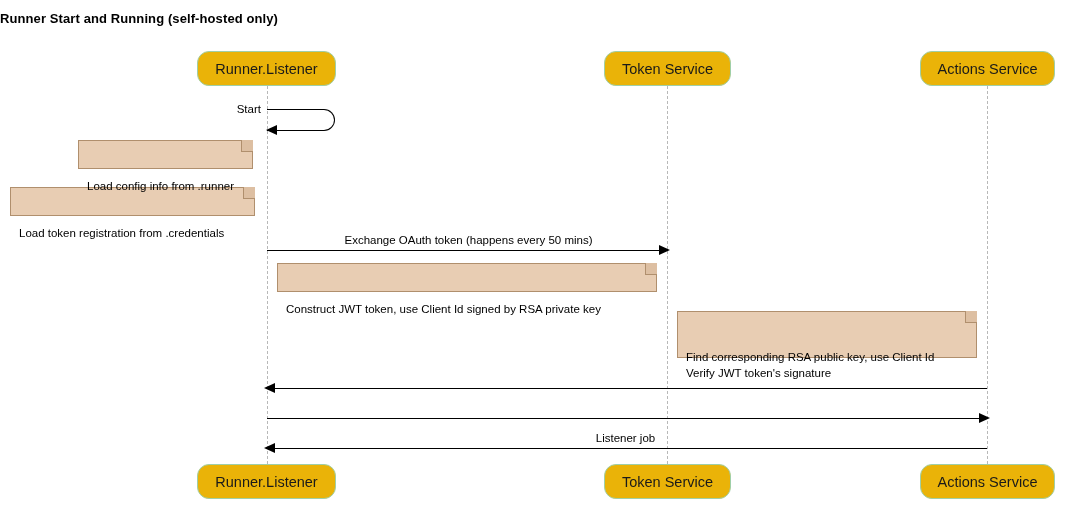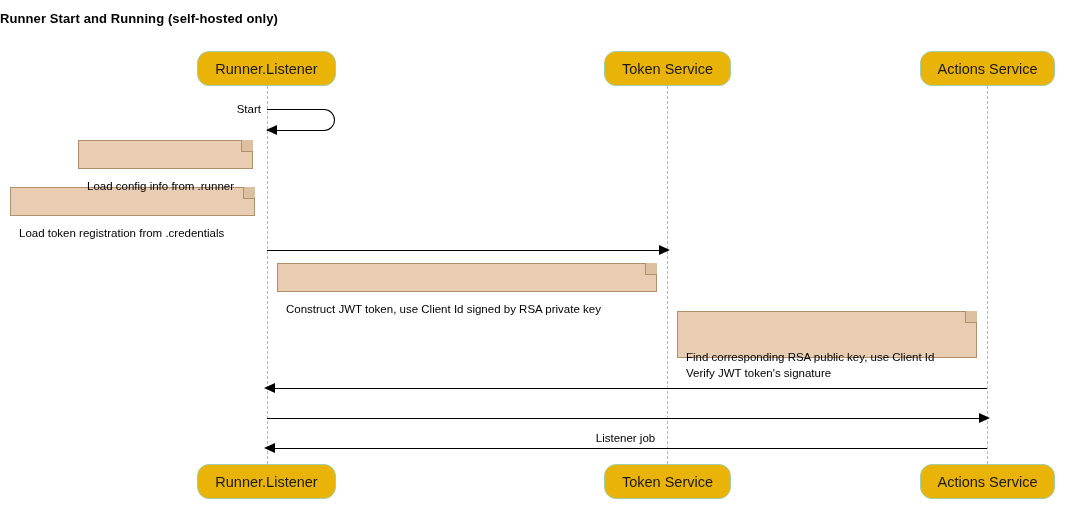--- a/index.html
+++ b/index.html
@@ -164,20 +164,21 @@
   <div class="note" style="left:10px; top:187px; width:245px; height:29px;">
     <span class="fold"></span>
     <span>Load token registration from .credentials</span>
   </div>
 
   <div class="note" style="left:78px; top:140px; width:175px; height:29px;">
     <span class="fold"></span>
     <span>Load config info from .runner</span>
   </div>
 
+  <div class="msg-label" style="left:267px; top:234px; width:403px;">Exchange OAuth token (happens every 50 mins)</div>
   <div class="msg-line" style="left:267px; top:250px; width:393px;"></div>
   <div class="arrowhead right" style="left:659px; top:244.5px;"></div>
 
   <div class="note" style="left:277px; top:263px; width:380px; height:29px;">
     <span class="fold"></span>
     <span>Construct JWT token, use Client Id signed by RSA private key</span>
   </div>
 
   <div class="note" style="left:677px; top:311px; width:300px; height:47px;">
     <span class="fold"></span>

